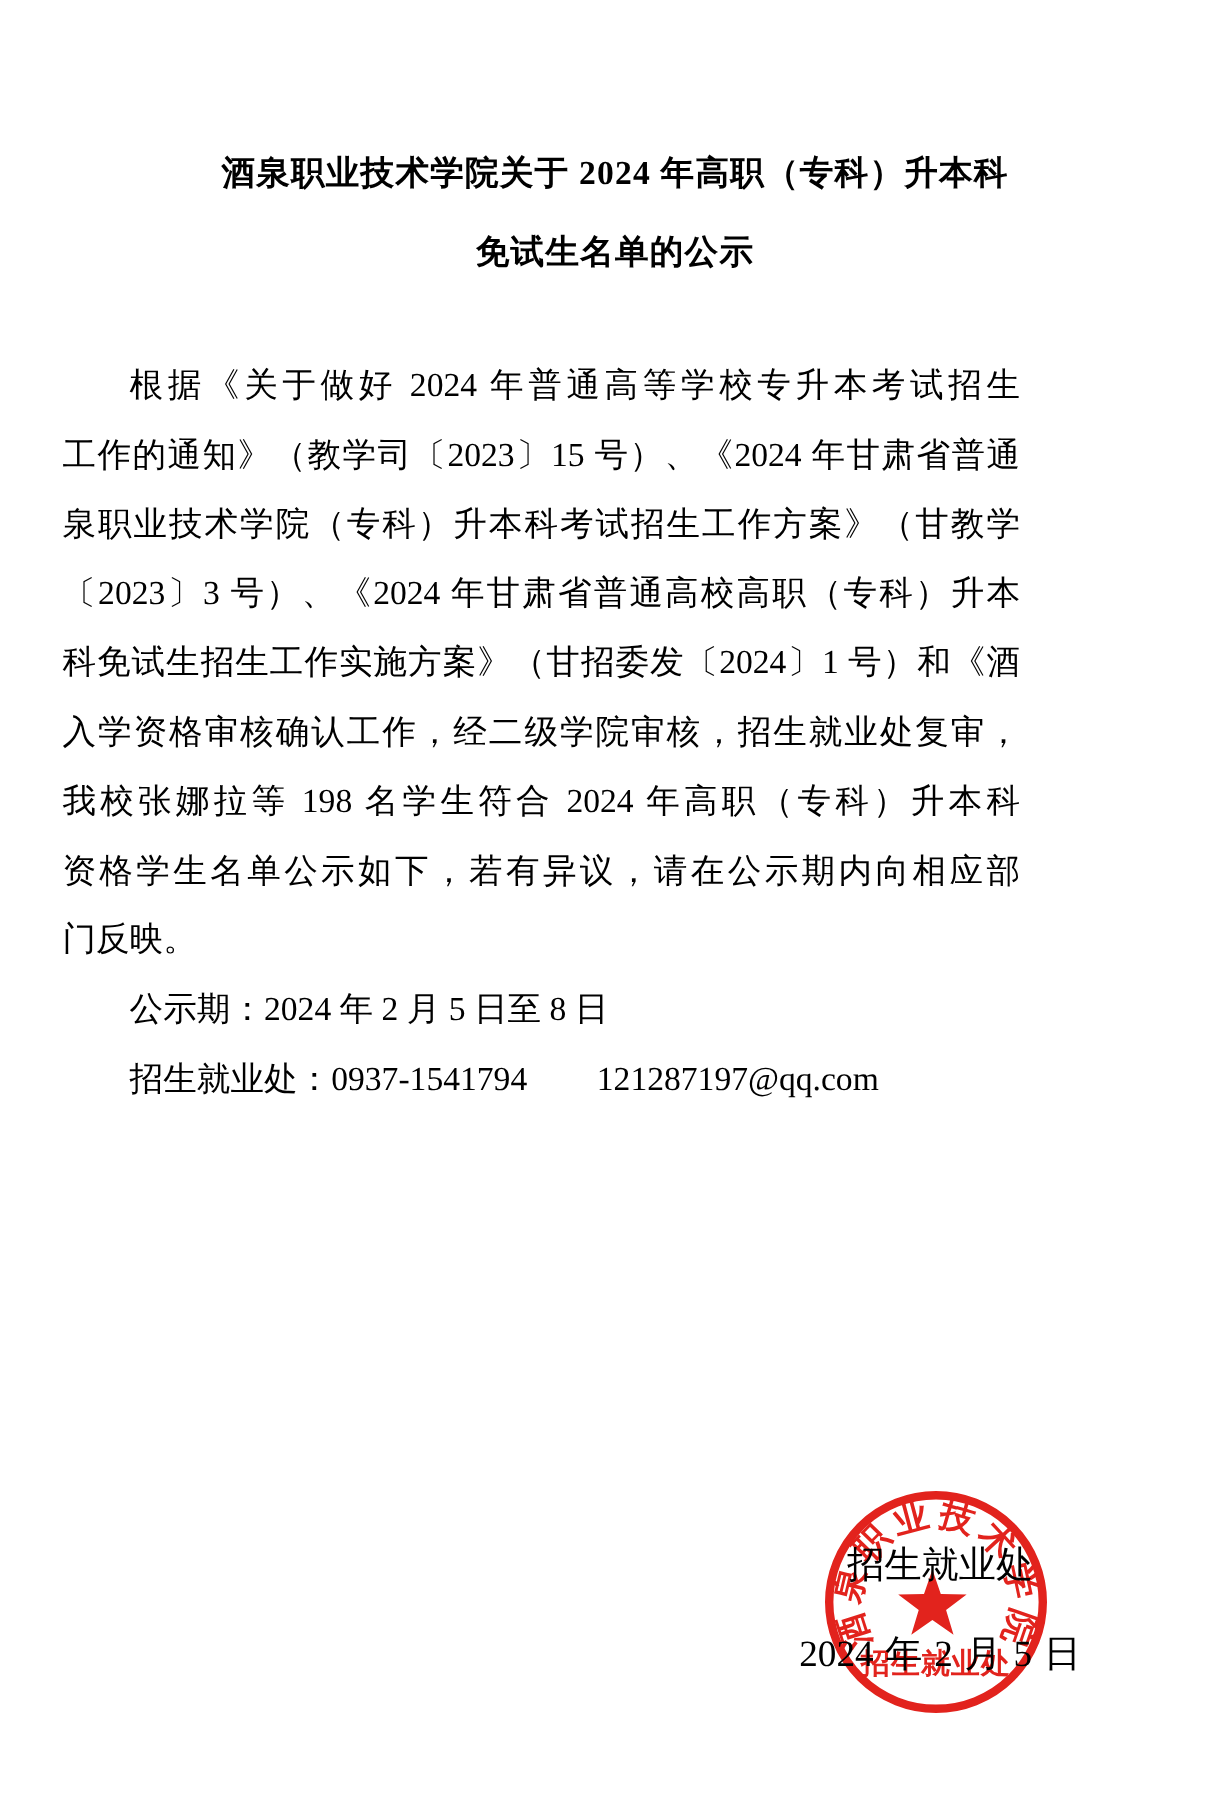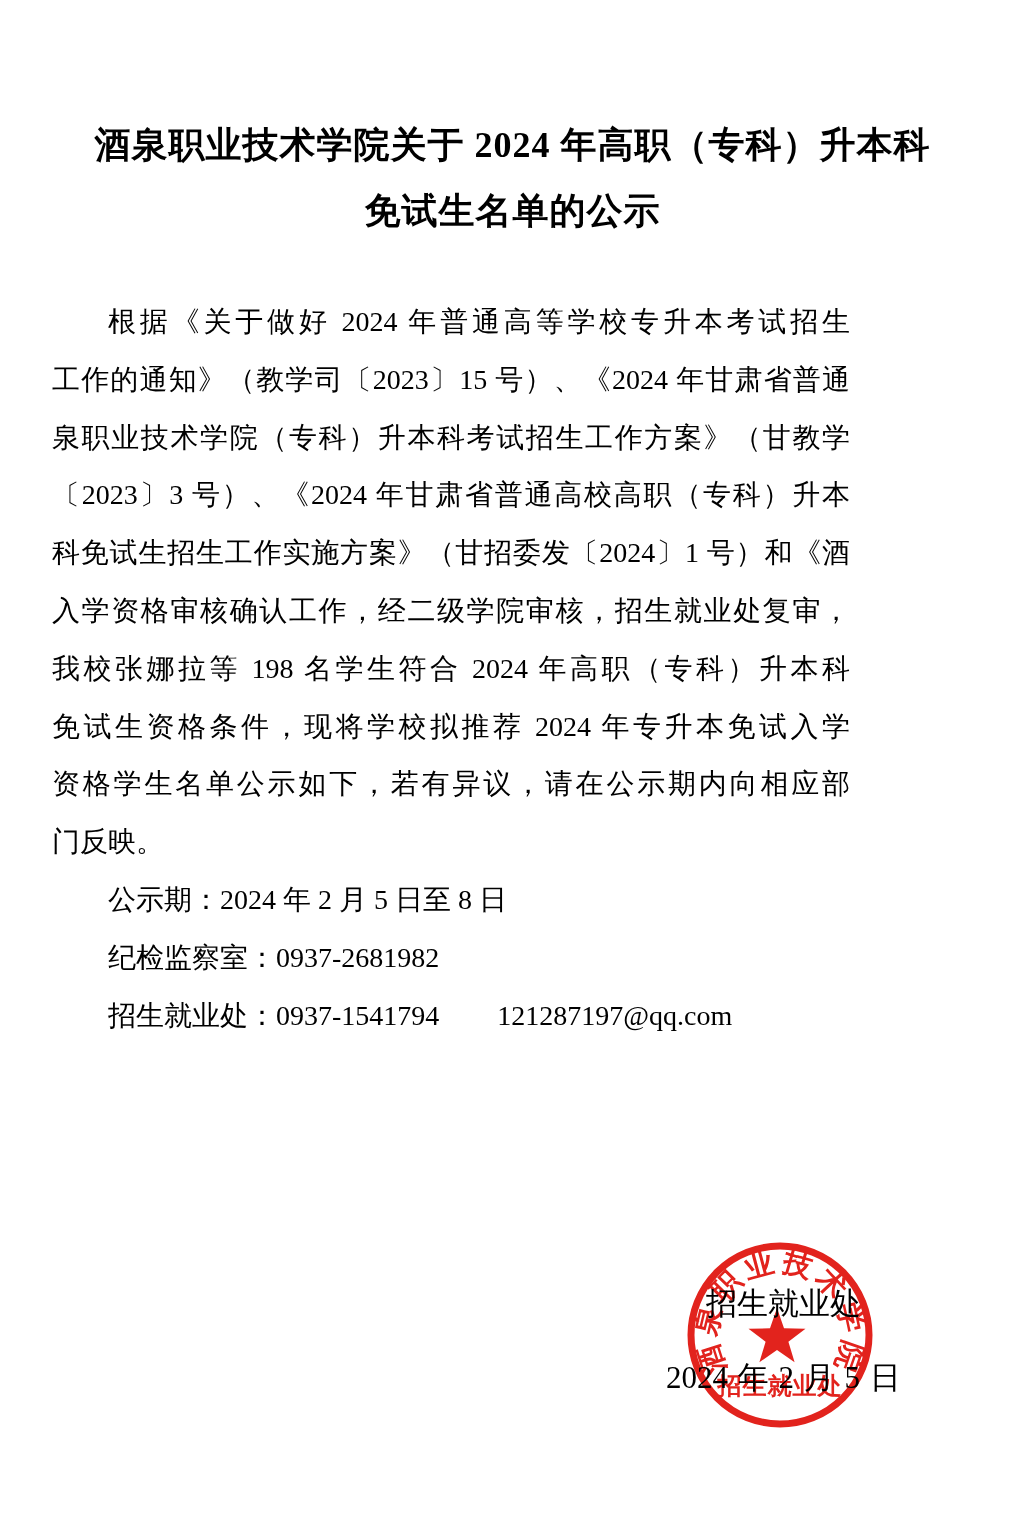--- a/index.html
+++ b/index.html
@@ -12,21 +12,21 @@
     width: 1025px;
     height: 1517px;
     background: #ffffff;
     overflow: hidden;
     font-family: "Liberation Serif", "DejaVu Serif", serif;
     color: #000000;
   }
   .title {
     padding-top: 112px;
     text-align: center;
-    font-size: 36px;
+    font-size: 28px;
     font-weight: bold;
     line-height: 66px;
     letter-spacing: 1px;
   }
   .content {
     width: 798px;
     margin-left: 52px;
     margin-top: 49px;
     font-size: 28px;
     line-height: 57.8px;
@@ -93,26 +93,24 @@
   </div>
 
   <div class="content">
     <div class="jline first-indent">根据《关于做好 2024 年普通高等学校专升本考试招生</div>
     <div class="jline">工作的通知》（教学司〔2023〕15 号）、《2024 年甘肃省普通</div>
     <div class="jline">泉职业技术学院（专科）升本科考试招生工作方案》（甘教学</div>
     <div class="jline">〔2023〕3 号）、《2024 年甘肃省普通高校高职（专科）升本</div>
     <div class="jline">科免试生招生工作实施方案》（甘招委发〔2024〕1 号）和《酒</div>
     <div class="jline">入学资格审核确认工作，经二级学院审核，招生就业处复审，</div>
     <div class="jline">我校张娜拉等 198 名学生符合 2024 年高职（专科）升本科</div>
-    <div class="jline">免试生资格条件，现将学校拟推荐 2024 年专升本免试入学</div>
     <div class="jline">资格学生名单公示如下，若有异议，请在公示期内向相应部</div>
     <div class="plainline">门反映。</div>
 
     <div class="infoline">公示期：2024 年 2 月 5 日至 8 日</div>
-    <div class="infoline">纪检监察室：0937-2681982</div>
     <div class="infoline">
       <span>招生就业处：</span><span>0937-1541794</span><span class="email-gap"></span><span>121287197@qq.com</span>
     </div>
   </div>
 
   <svg class="stamp" viewBox="0 0 196 196" xmlns="http://www.w3.org/2000/svg">
     <circle cx="98" cy="98" r="89" fill="none" stroke-width="7" stroke="#e2231d"></circle>
     <path id="ringTextPath" d="M 46.4 134.1 A 63 63 0 1 1 149.6 134.1" fill="none"></path>
     <text font-size="29" letter-spacing="5" fill="#e2231d">
       <textPath href="#ringTextPath" startOffset="2">酒泉职业技术学院</textPath>

